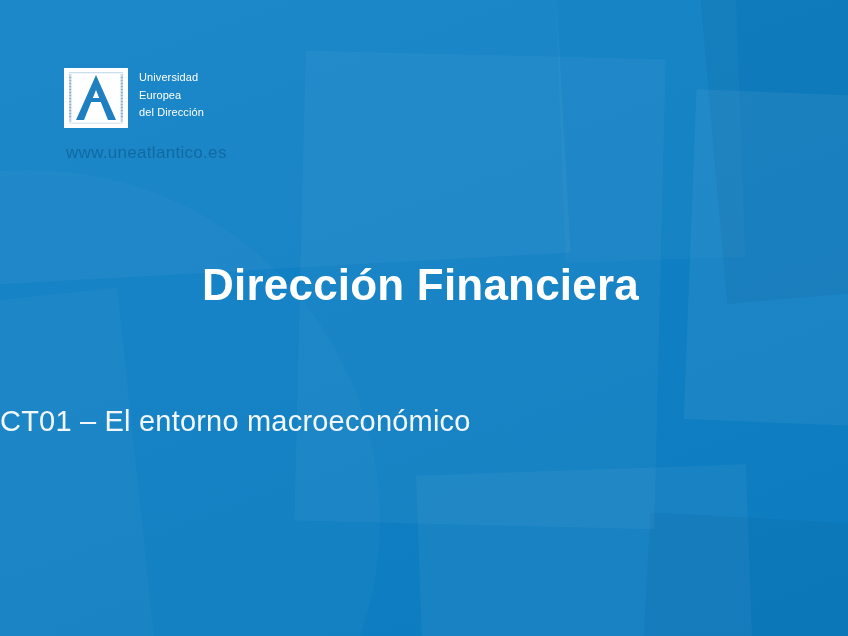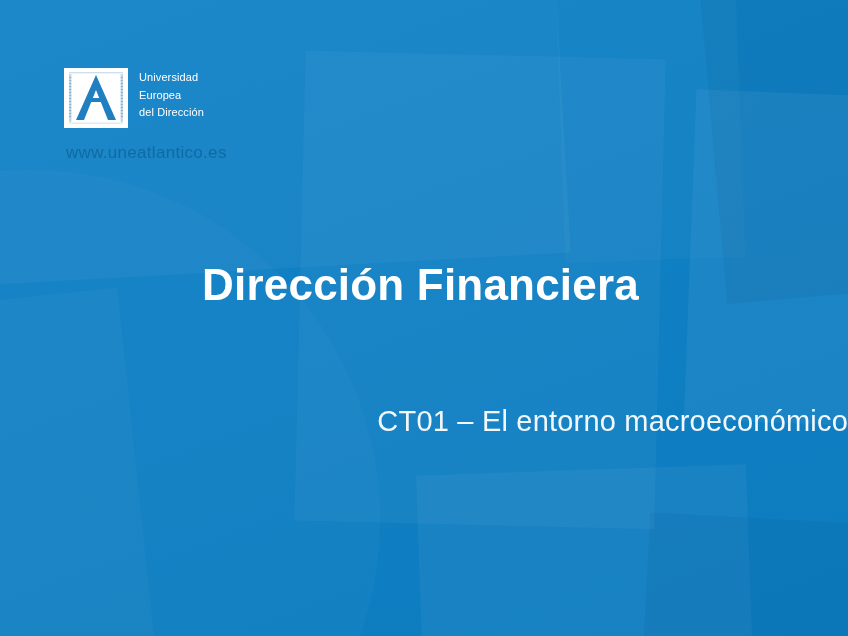--- a/index.html
+++ b/index.html
@@ -193,21 +193,21 @@
     line-height: 52px;
     color: #ffffff;
     letter-spacing: 0.2px;
   }
 
   .subtitle-area {
     position: absolute;
     left: 0;
     right: 0;
     top: 402px;
-    text-align: right;
+    text-align: left;
   }
   .slide-subtitle {
     margin: 0;
     font-size: 29px;
     font-weight: normal;
     line-height: 38px;
     color: #f2f7fb;
     letter-spacing: 0.2px;
   }
 </style>

